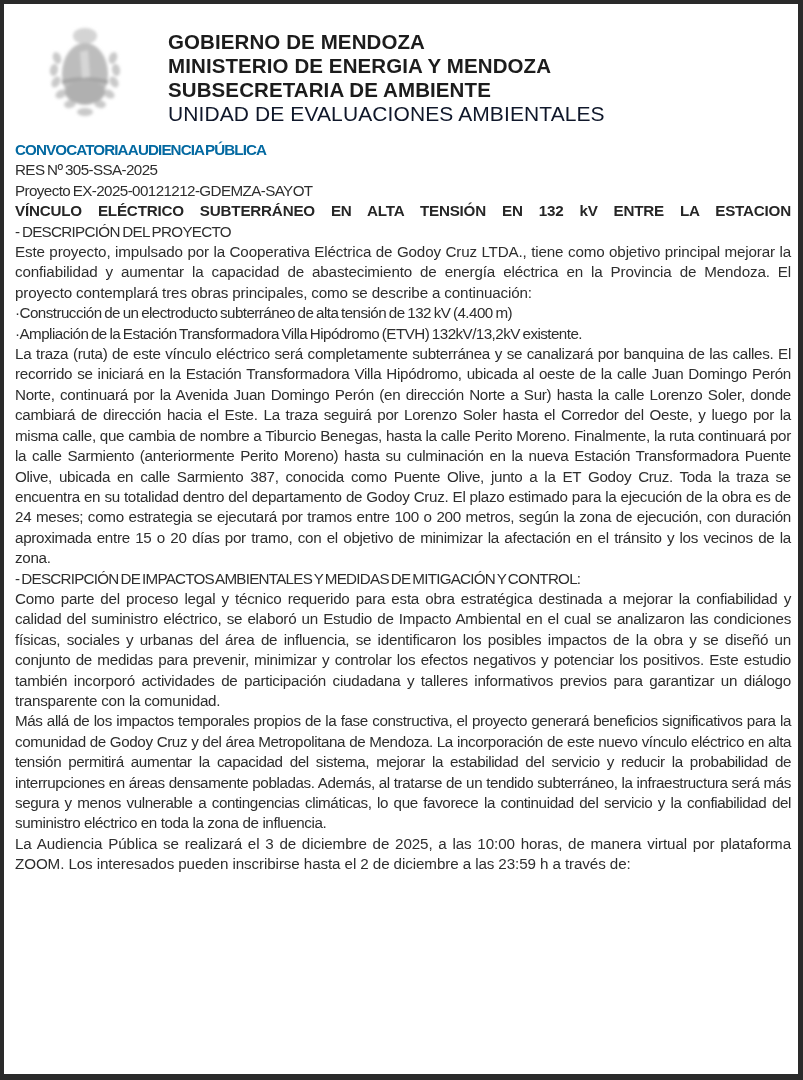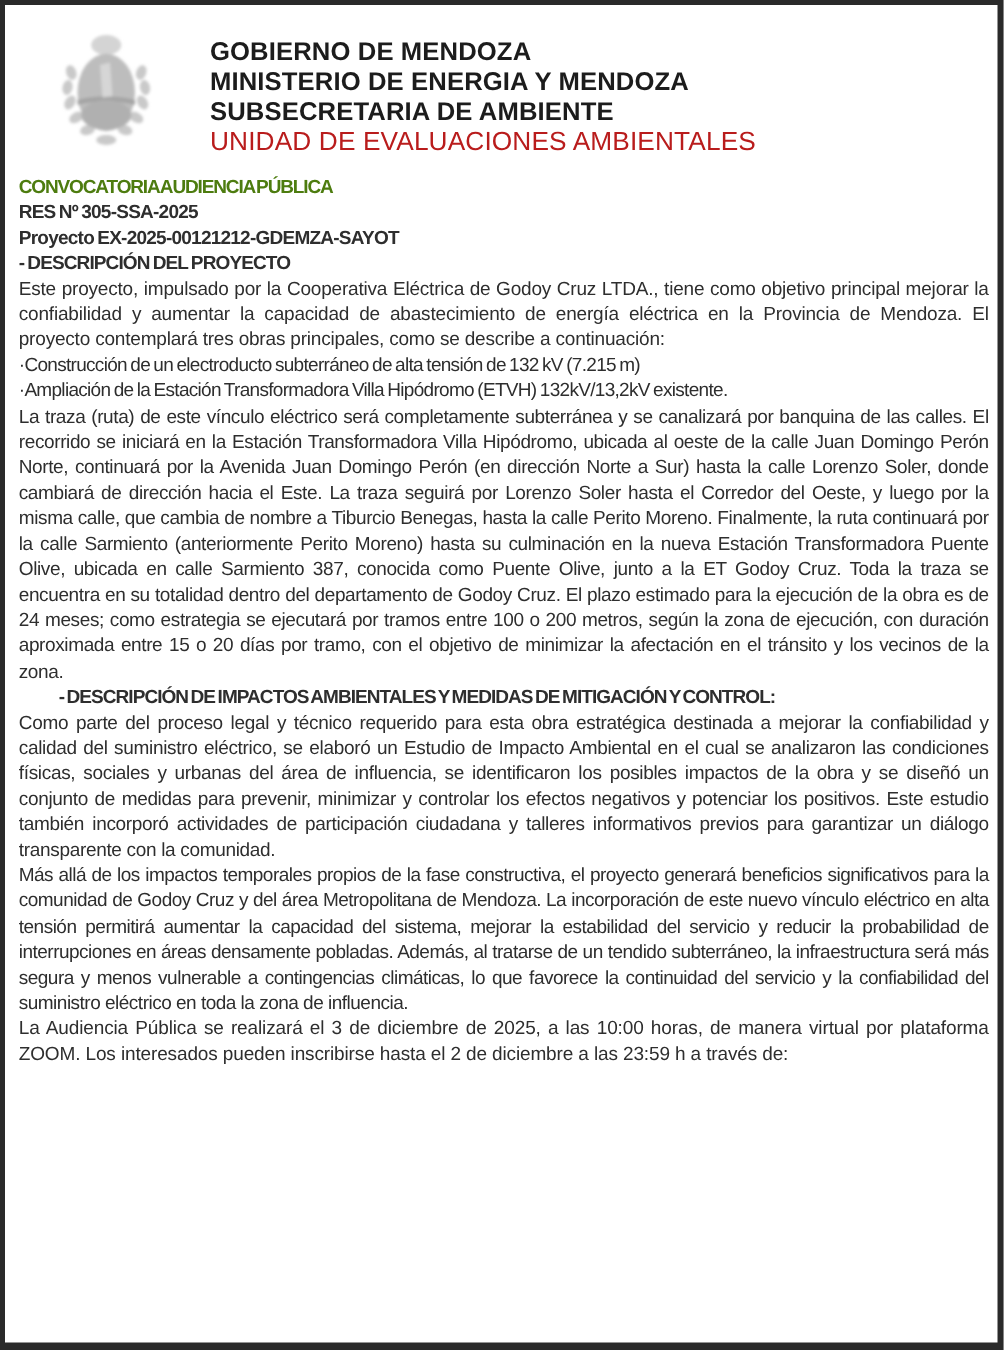--- a/index.html
+++ b/index.html
@@ -6,30 +6,30 @@
   body { width: 803px; height: 1080px; overflow: hidden; position: relative; }
   .frame {
     position: absolute; left: 0; top: 0; width: 803px; height: 1080px;
     box-sizing: border-box; border: 4px solid #2a2a2a; border-right-width: 5px; border-bottom-width: 6px;
     background: #ffffff;
   }
   .header { position: absolute; left: 0; top: 0; width: 100%; height: 135px; }
   .emblem { position: absolute; left: 42px; top: 18px; width: 78px; height: 100px; }
   .org { position: absolute; left: 164px; top: 26px; color: #1c1c1c; font-family: "Liberation Sans", sans-serif; }
   .org .l { font-size: 20.5px; line-height: 24px; font-weight: bold; letter-spacing: 0.1px; white-space: nowrap; }
-  .org .l.reg { font-weight: normal; font-size: 21px; color: #b91c1c; }
+  .org .l.reg { font-weight: normal; font-size: 21px; color: #0f172a; }
   .content {
     position: absolute; left: 11px; top: 136px; width: 776px;
     font-family: "Liberation Sans", sans-serif; color: #2e2e2e;
     font-size: 15.2px; line-height: 20.4px;
   }
   .content p { margin: 0; }
   .just { text-align: justify; text-align-last: left; }
-  .sq { letter-spacing: -0.6px; word-spacing: -1px; font-weight: bold; }
-  .hb { font-weight: bold; color: #4d7c0f; letter-spacing: -0.3px; }
+  .sq { letter-spacing: -0.6px; word-spacing: -1px; }
+  .hb { font-weight: bold; color: #0369a1; letter-spacing: -0.3px; }
   .title { font-weight: bold; color: #262626; text-align: justify; font-size: 15.2px; line-height: 20.4px; letter-spacing: -0.2px; }
   .title .last { letter-spacing: -0.9px; word-spacing: -1px; text-align: left; }
   .bullet { letter-spacing: -0.55px; word-spacing: -1px; }
   .url { letter-spacing: -0.3px; }
 </style>
 </head>
 <body>
 
 <div class="frame">
 
@@ -73,30 +73,31 @@
       <div class="l reg">UNIDAD DE EVALUACIONES AMBIENTALES</div>
     </div>
   </div>
 
   <div class="content">
     <p class="hb sq" style="letter-spacing:-0.9px;word-spacing:-2px;">CONVOCATORIA AUDIENCIA PÚBLICA</p>
     <p class="sq">RES Nº 305-SSA-2025</p>
     <p class="sq">Proyecto EX-2025-00121212-GDEMZA-SAYOT</p>
 
     <div class="title">
+      <p class="just" style="text-align-last:justify;">VÍNCULO ELÉCTRICO SUBTERRÁNEO EN ALTA TENSIÓN EN 132 kV ENTRE LA ESTACION</p>
     </div>
 
     <p class="sq" style="letter-spacing:-0.7px;">- DESCRIPCIÓN DEL PROYECTO</p>
     <p class="just" style="letter-spacing:-0.15px;">Este proyecto, impulsado por la Cooperativa Eléctrica de Godoy Cruz LTDA., tiene como objetivo principal mejorar la confiabilidad y aumentar la capacidad de abastecimiento de energía eléctrica en la Provincia de Mendoza. El proyecto contemplará tres obras principales, como se describe a continuación:</p>
 
     <div>
-      <p class="bullet">·Construcción de un electroducto subterráneo de alta tensión de 132 kV (7.215 m)</p>
+      <p class="bullet">·Construcción de un electroducto subterráneo de alta tensión de 132 kV (4.400 m)</p>
       <p class="bullet">·Ampliación de la Estación Transformadora Villa Hipódromo (ETVH) 132kV/13,2kV existente.</p>
     </div>
 
     <p class="just" style="letter-spacing:-0.3px;">La traza (ruta) de este vínculo eléctrico será completamente subterránea y se canalizará por banquina de las calles. El recorrido se iniciará en la Estación Transformadora Villa Hipódromo, ubicada al oeste de la calle Juan Domingo Perón Norte, continuará por la Avenida Juan Domingo Perón (en dirección Norte a Sur) hasta la calle Lorenzo Soler, donde cambiará de dirección hacia el Este. La traza seguirá por Lorenzo Soler hasta el Corredor del Oeste, y luego por la misma calle, que cambia de nombre a Tiburcio Benegas, hasta la calle Perito Moreno. Finalmente, la ruta continuará por la calle Sarmiento (anteriormente Perito Moreno) hasta su culminación en la nueva Estación Transformadora Puente Olive, ubicada en calle Sarmiento 387, conocida como Puente Olive, junto a la ET Godoy Cruz. Toda la traza se encuentra en su totalidad dentro del departamento de Godoy Cruz. El plazo estimado para la ejecución de la obra es de 24 meses; como estrategia se ejecutará por tramos entre 100 o 200 metros, según la zona de ejecución, con duración aproximada entre 15 o 20 días por tramo, con el objetivo de minimizar la afectación en el tránsito y los vecinos de la zona.</p>
 
-    <p class="sq" style="letter-spacing:-0.75px;word-spacing:-1.5px;margin-left:32px;">- DESCRIPCIÓN DE IMPACTOS AMBIENTALES Y MEDIDAS DE MITIGACIÓN Y CONTROL:</p>
+    <p class="sq" style="letter-spacing:-0.75px;word-spacing:-1.5px;">- DESCRIPCIÓN DE IMPACTOS AMBIENTALES Y MEDIDAS DE MITIGACIÓN Y CONTROL:</p>
     <p class="just" style="letter-spacing:-0.25px;">Como parte del proceso legal y técnico requerido para esta obra estratégica destinada a mejorar la confiabilidad y calidad del suministro eléctrico, se elaboró un Estudio de Impacto Ambiental en el cual se analizaron las condiciones físicas, sociales y urbanas del área de influencia, se identificaron los posibles impactos de la obra y se diseñó un conjunto de medidas para prevenir, minimizar y controlar los efectos negativos y potenciar los positivos. Este estudio también incorporó actividades de participación ciudadana y talleres informativos previos para garantizar un diálogo transparente con la comunidad.</p>
     <p class="just" style="letter-spacing:-0.4px;">Más allá de los impactos temporales propios de la fase constructiva, el proyecto generará beneficios significativos para la comunidad de Godoy Cruz y del área Metropolitana de Mendoza. La incorporación de este nuevo vínculo eléctrico en alta tensión permitirá aumentar la capacidad del sistema, mejorar la estabilidad del servicio y reducir la probabilidad de interrupciones en áreas densamente pobladas. Además, al tratarse de un tendido subterráneo, la infraestructura será más segura y menos vulnerable a contingencias climáticas, lo que favorece la continuidad del servicio y la confiabilidad del suministro eléctrico en toda la zona de influencia.</p>
     <p class="just" style="letter-spacing:-0.1px;">La Audiencia Pública se realizará el 3 de diciembre de 2025, a las 10:00 horas, de manera virtual por plataforma ZOOM. Los interesados pueden inscribirse hasta el 2 de diciembre a las 23:59 h a través de:</p>
   </div>
 </div>
 
 </body></html>

